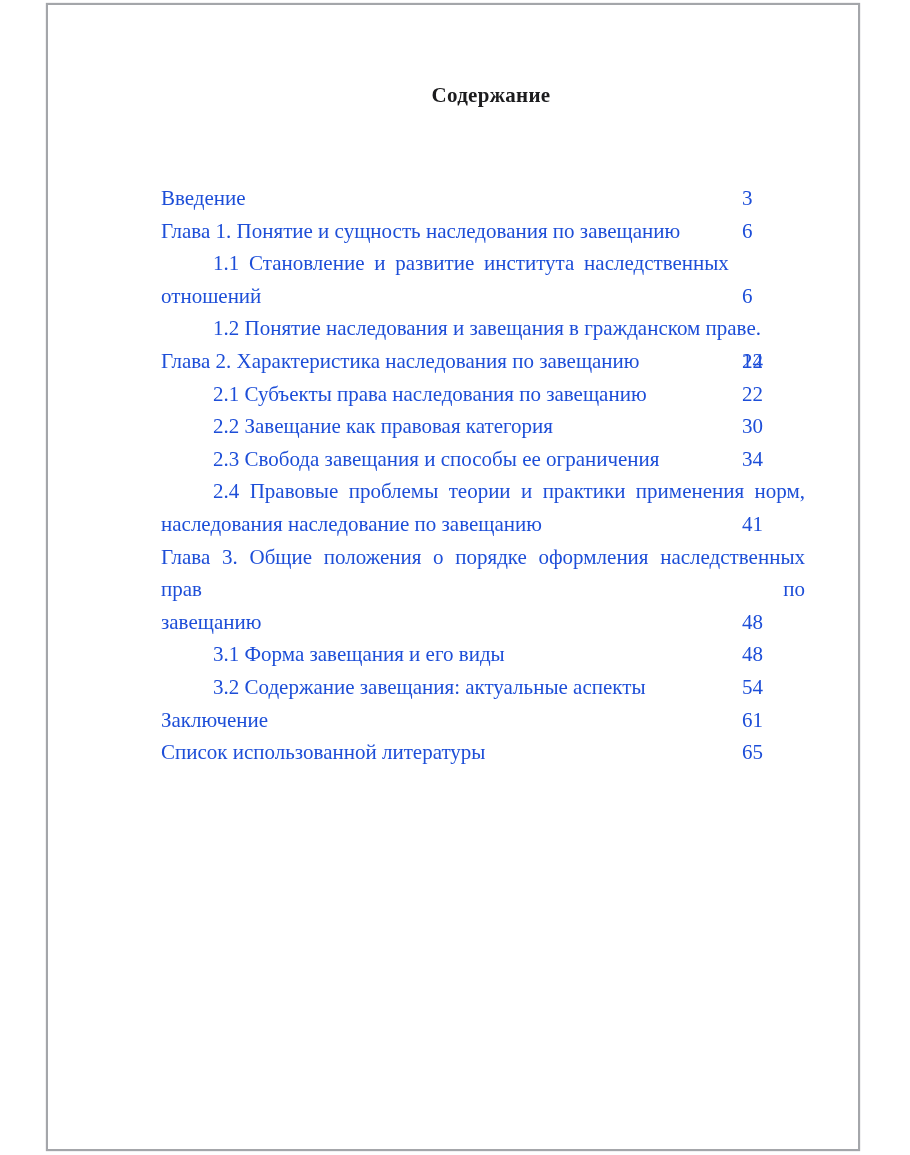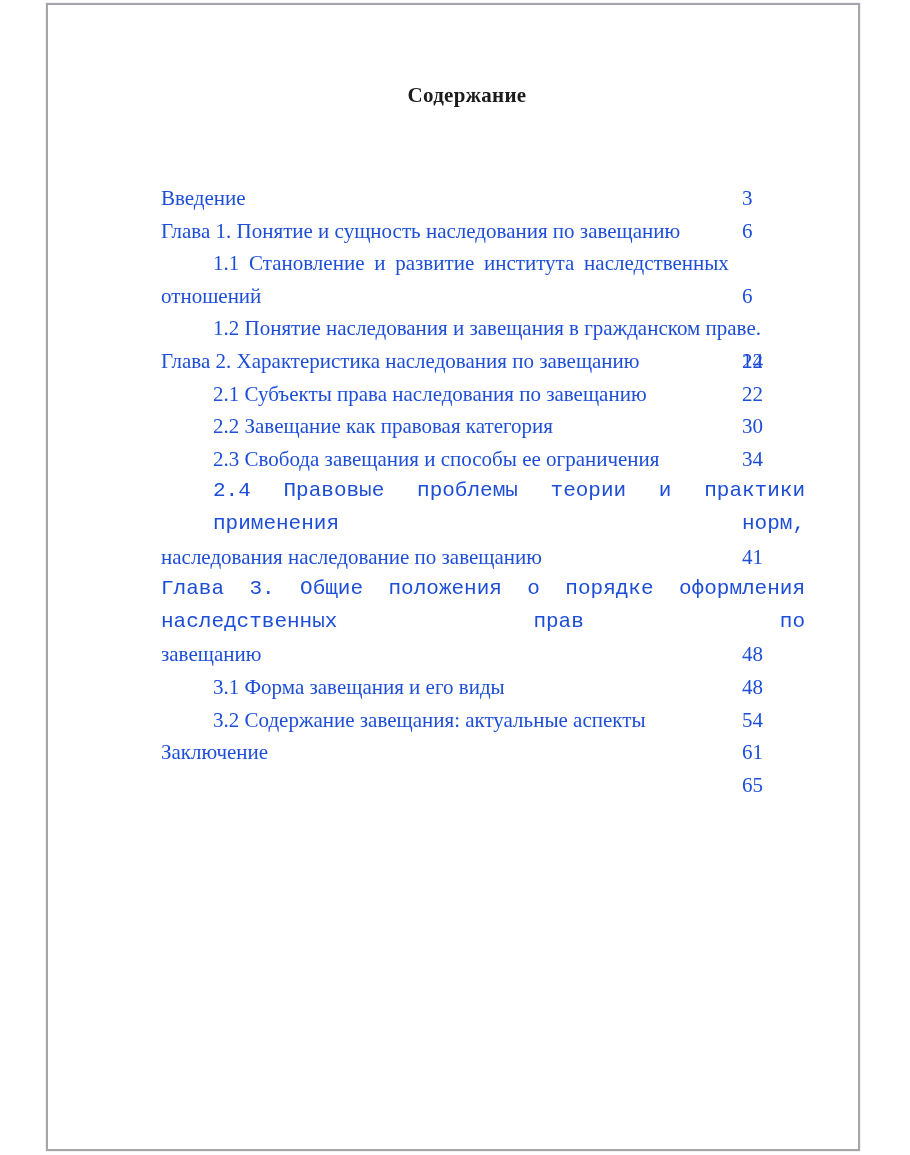--- a/index.html
+++ b/index.html
@@ -17,21 +17,21 @@
     top: 3px;
     width: 814px;
     height: 1148px;
     background: #ffffff;
     border: 2px solid #a4a6aa;
     box-sizing: border-box;
     box-shadow: 0 0 1px rgba(120,122,128,0.6);
   }
   .title {
     position: absolute;
-    left: 97px;
+    left: 121px;
     top: 78px;
     width: 644px;
     text-align: center;
     font-size: 21px;
     font-weight: bold;
     color: #1c1c1e;
     letter-spacing: 0.3px;
   }
   .toc {
     position: absolute;
@@ -40,21 +40,21 @@
     width: 644px;
     font-size: 21px;
     color: #1d4ed8;
   }
   .row {
     position: relative;
     line-height: 32.6px;
     white-space: nowrap;
   }
   .row.indent { padding-left: 52px; }
-  .row.justify { white-space: normal; font-family: Liberation Mono, monospace; }
+  .row.justify { white-space: normal; }
   .row.justify .txt {
     display: block;
     text-align: justify;
     text-align-last: justify;
   }
   .row.wide .txt { word-spacing: 4.5px; text-align: right; }
   .num {
     position: absolute;
     left: 581px;
     top: 0;
@@ -80,15 +80,15 @@
         <span class="txt">2.4 Правовые проблемы теории и практики применения норм,</span>
       </div>
       <div class="row"><span class="txt">наследования наследование по завещанию</span><span class="num">41</span></div>
       <div class="row justify">
         <span class="txt">Глава 3. Общие положения о порядке оформления наследственных прав по</span>
       </div>
       <div class="row"><span class="txt">завещанию</span><span class="num">48</span></div>
       <div class="row indent"><span class="txt">3.1 Форма завещания и его виды</span><span class="num">48</span></div>
       <div class="row indent"><span class="txt">3.2 Содержание завещания: актуальные аспекты</span><span class="num">54</span></div>
       <div class="row"><span class="txt">Заключение</span><span class="num">61</span></div>
-      <div class="row"><span class="num">65</span></div>
+      <div class="row"><span class="txt">Список использованной литературы</span><span class="num">65</span></div>
     </div>
 </div>
 
 </body></html>

